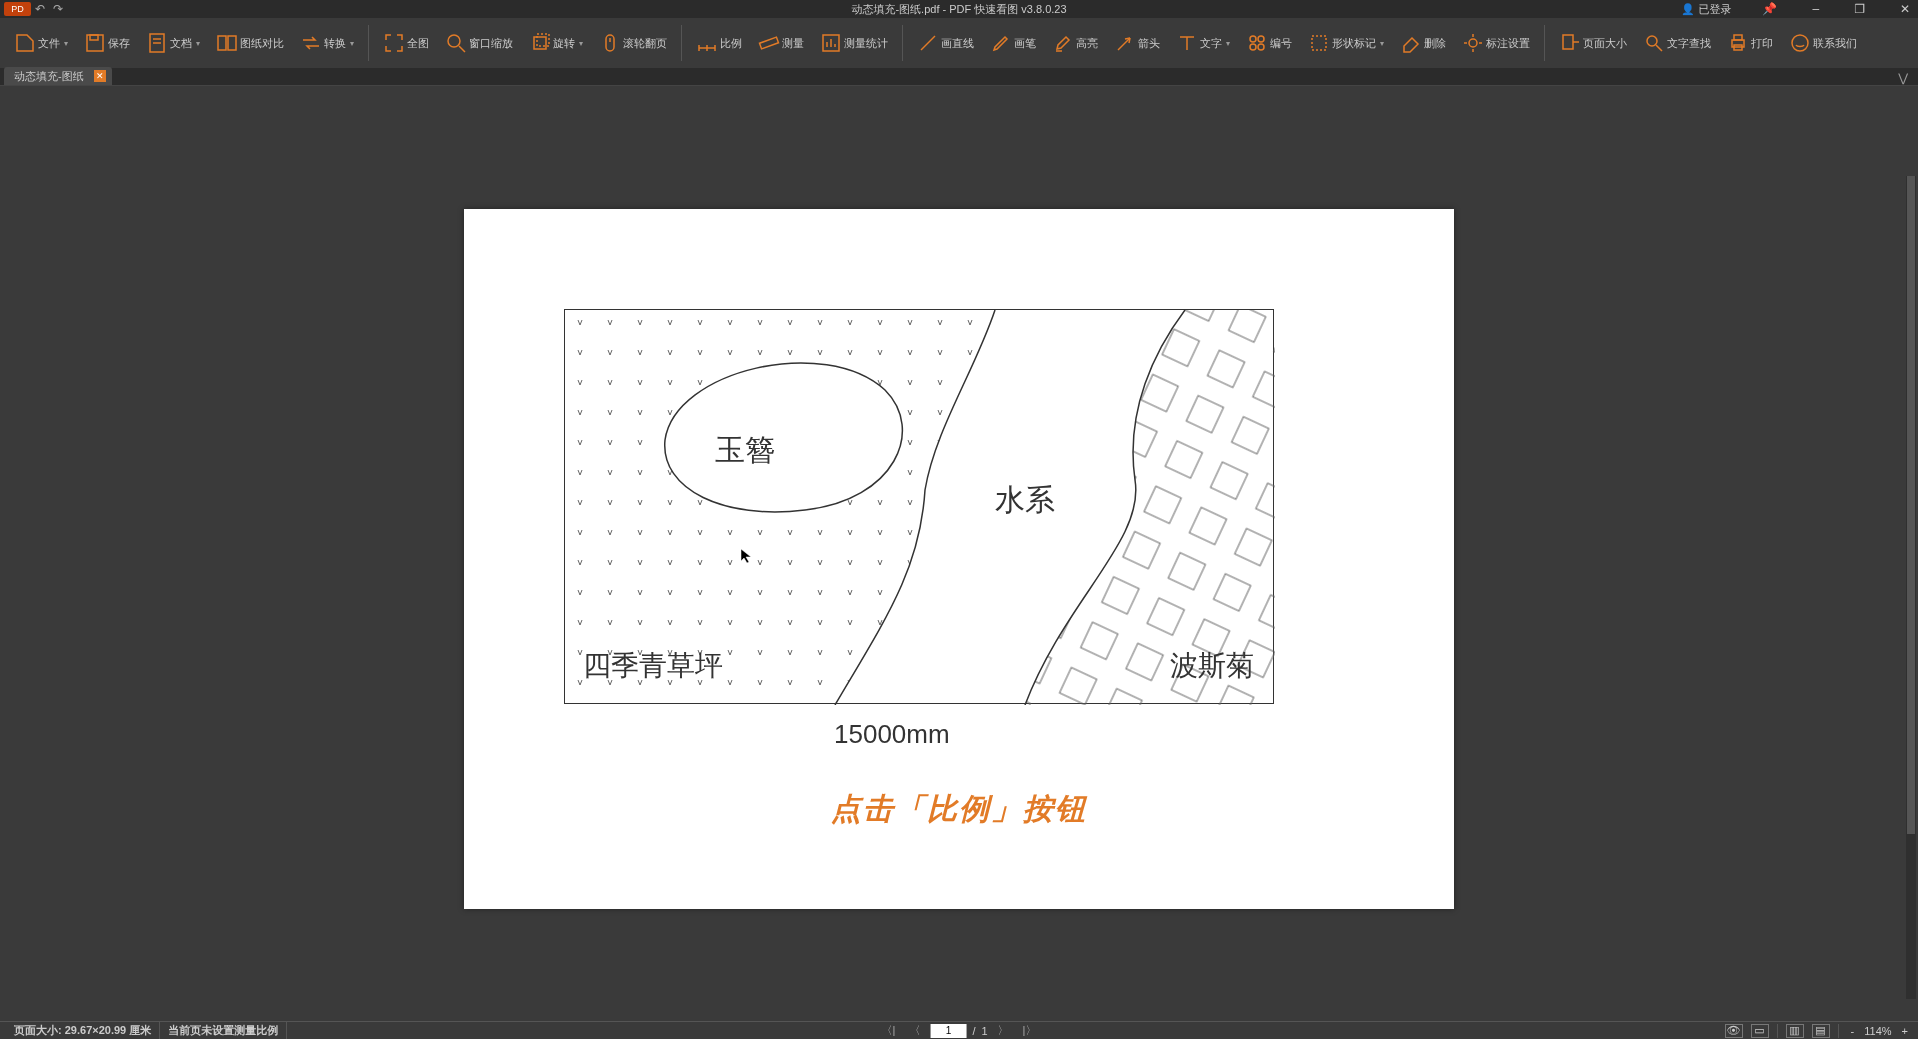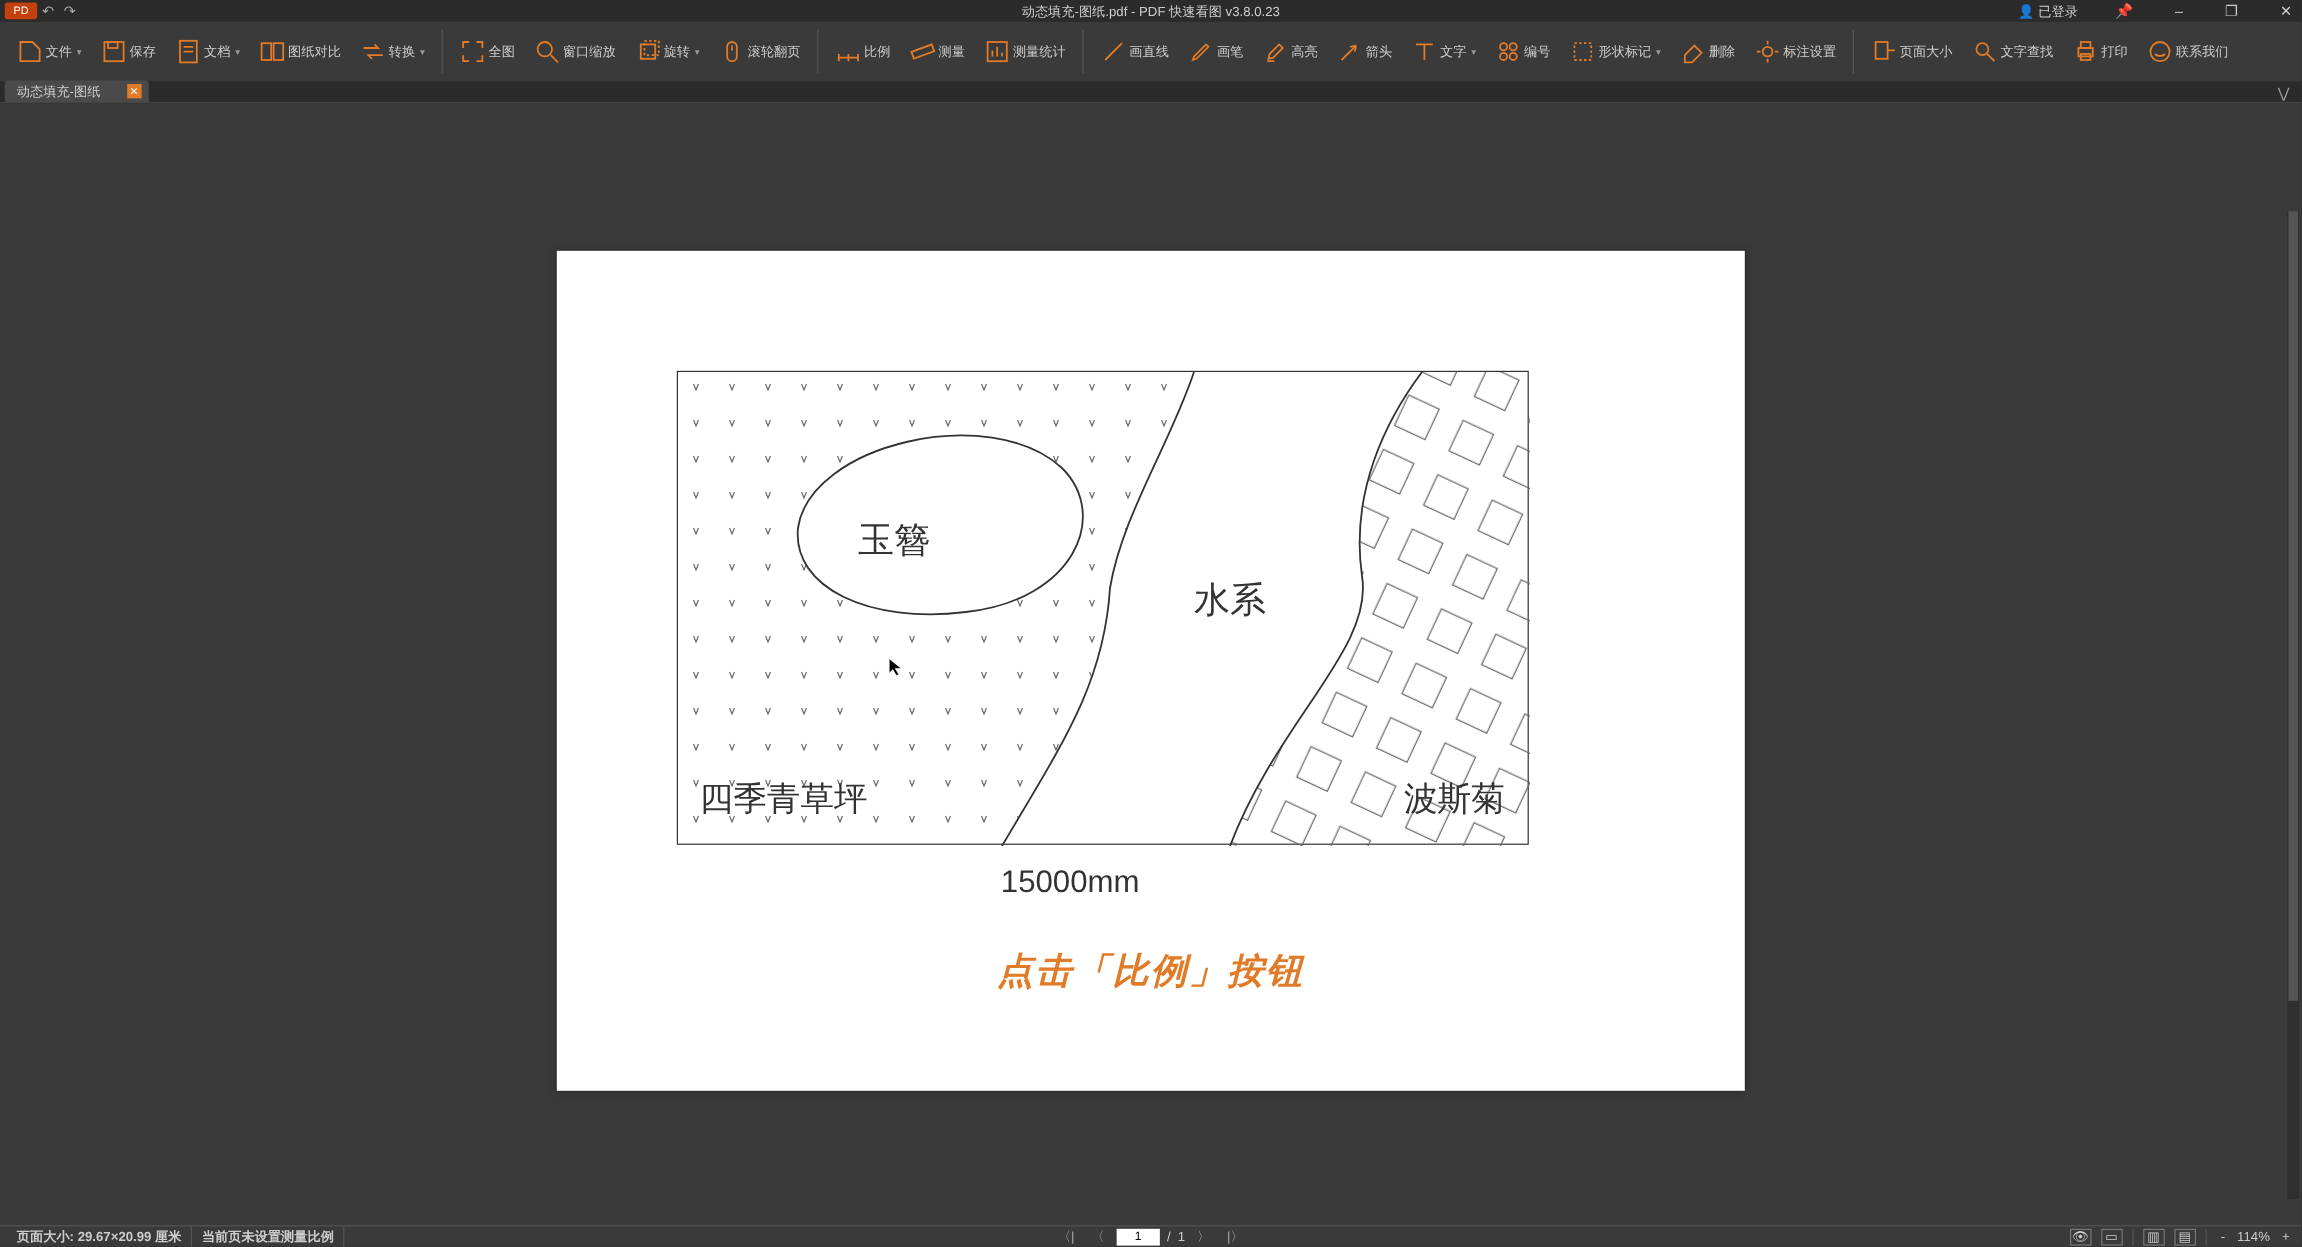--- a/index.html
+++ b/index.html
@@ -51,21 +51,21 @@
 .sep { width: 1px; height: 36px; background: #555; margin: 0 6px; }
 .drop::after{content:"▾"; font-size:8px; color:#999; margin-left:2px;}
 
 .tabstrip {
   height: 18px; background: #2b2b2b; display:flex; align-items:flex-end;
   border-bottom: 1px solid #444;
 }
 .tab {
   height: 18px; background: #4a4a4a; color:#ccc;
   display:flex; align-items:center; padding: 0 6px 0 10px;
-  font-size: 11px; gap: 22px; border-radius: 3px 3px 0 0;
+  font-size: 11px; gap: 10px; border-radius: 3px 3px 0 0;
   margin-left: 4px;
 }
 .tab .close {
   width:12px; height:12px; background:#e27b27; color:#fff;
   display:flex;align-items:center;justify-content:center;
   font-size:9px; cursor:pointer;
 }
 .tabstrip .expand{ margin-left:auto; padding:0 10px; color:#999; cursor:pointer;}
 
 .canvas-area {

